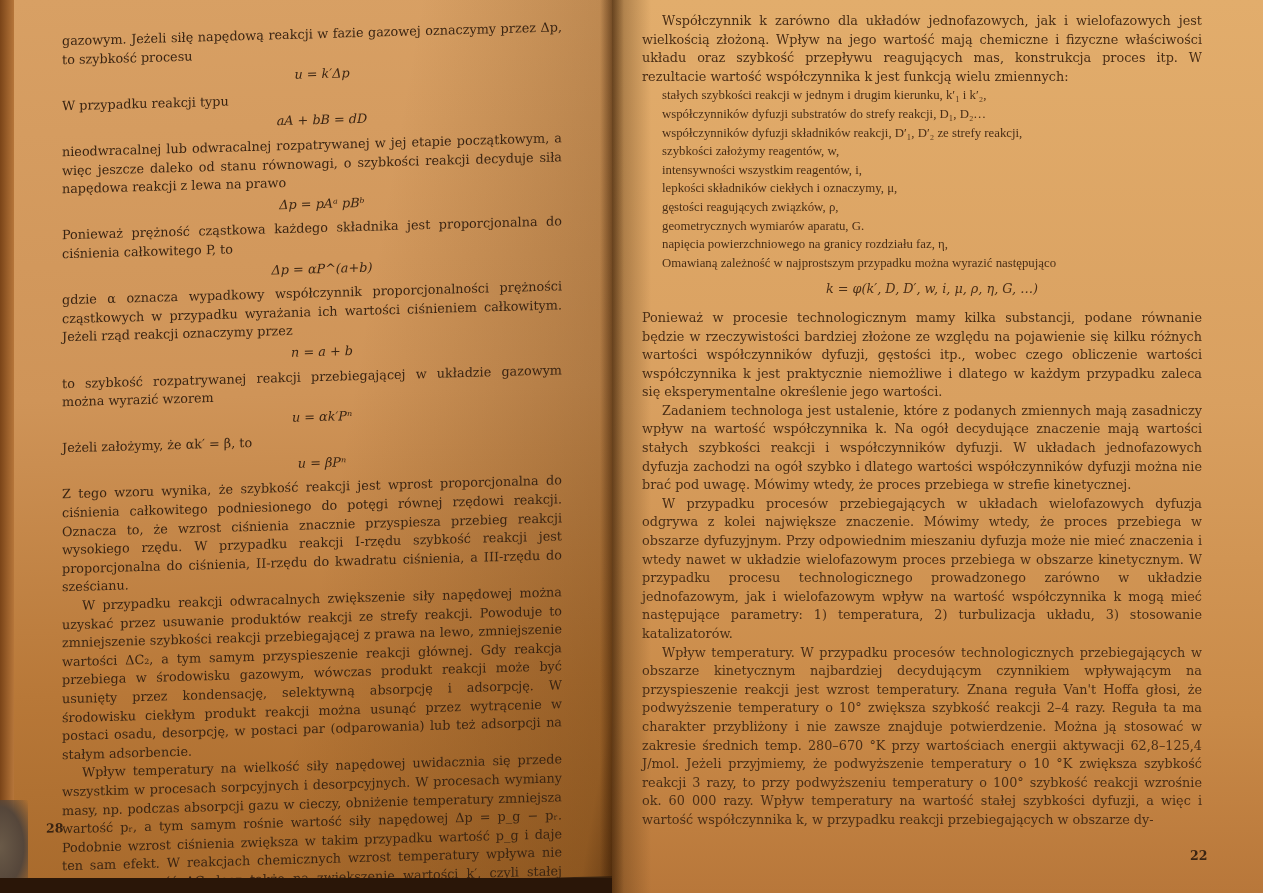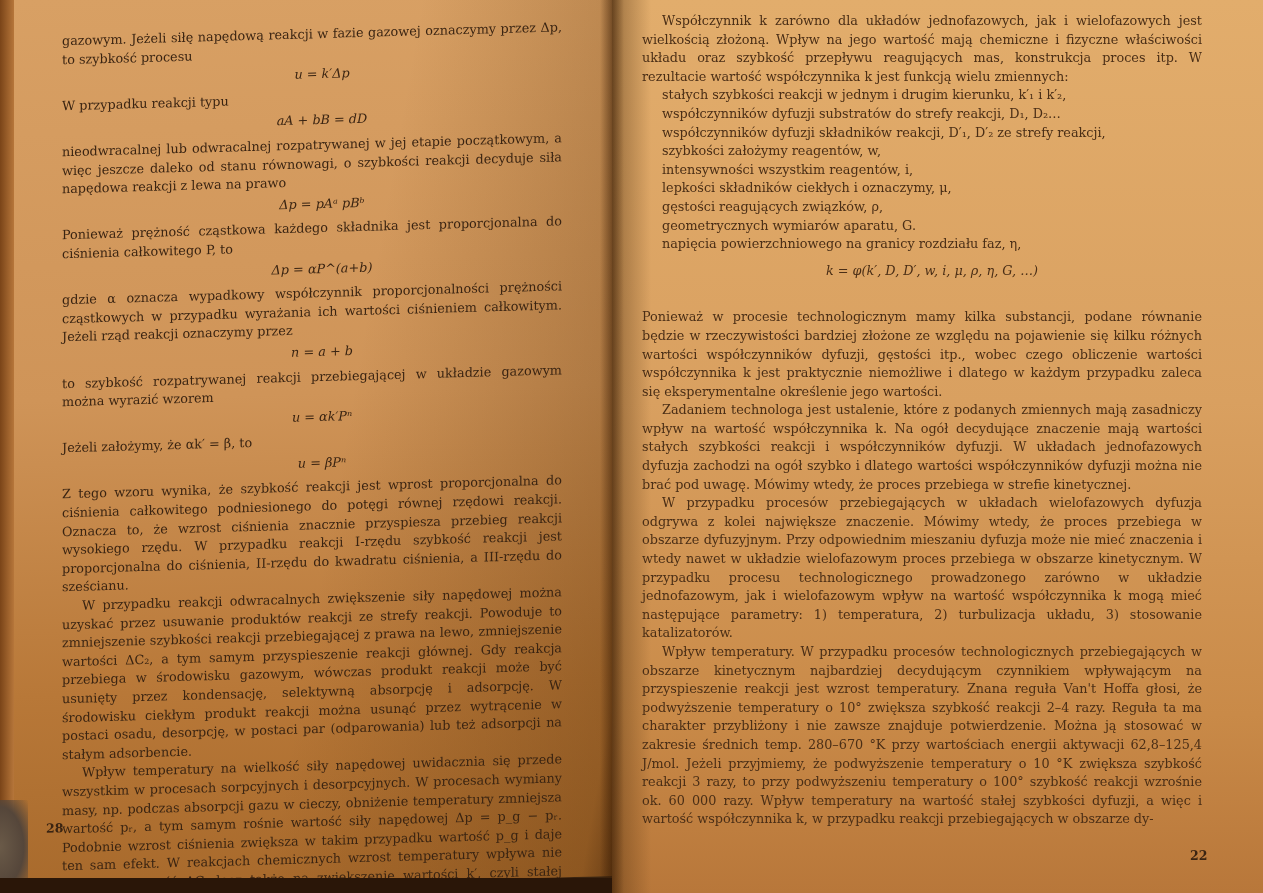--- a/index.html
+++ b/index.html
@@ -37,21 +37,21 @@
   .bottom-shadow {
     position: absolute; left: 0; top: 878px; width: 612px; height: 15px;
     background: #2a1608;
   }
   .text-block { position: absolute; font-size: 12.8px; line-height: 18.6px; }
   .left-block { left: 62px; top: 34px; width: 500px; }
   .right-block { left: 30px; top: 12px; width: 560px; color: #4a2e16; }
   p { margin: 0; text-align: justify; }
   p.indent { text-indent: 20px; }
   .formula { text-align: center; font-style: italic; margin: 3px 0 6px; padding-left: 20px; }
-  .list { padding-left: 20px; }
+  .list { padding-left: 20px; font-family: Liberation Serif, serif; }
   .list div { line-height: 18.6px; }
   .page-num { position: absolute; font-size: 12.5px; font-weight: bold; color: #3a2412; }
   .pn-left { left: 46px; top: 822px; }
   .pn-right { left: 578px; top: 848px; }
   .hand {
     position: absolute; left: 0; top: 800px; width: 28px; height: 78px;
     background: radial-gradient(ellipse at 0% 60%, #6a5a48 0%, #55463a 60%, rgba(0,0,0,0) 100%);
   }
 </style>
 </head>
@@ -88,22 +88,23 @@
       <div class="list">
         <div>stałych szybkości reakcji w jednym i drugim kierunku, k′₁ i k′₂,</div>
         <div>współczynników dyfuzji substratów do strefy reakcji, D₁, D₂…</div>
         <div>współczynników dyfuzji składników reakcji, D′₁, D′₂ ze strefy reakcji,</div>
         <div>szybkości założymy reagentów, w,</div>
         <div>intensywności wszystkim reagentów, i,</div>
         <div>lepkości składników ciekłych i oznaczymy, μ,</div>
         <div>gęstości reagujących związków, ρ,</div>
         <div>geometrycznych wymiarów aparatu, G.</div>
         <div>napięcia powierzchniowego na granicy rozdziału faz, η,</div>
+        <div>Omawianą zależność w najprostszym przypadku można wyrazić następująco</div>
       </div>
-      <div class="formula" style="margin:8px 0 28px;">k = φ(k′, D, D′, w, i, μ, ρ, η, G, …)</div>
+      <div class="formula" style="margin:8px 0 10px;">k = φ(k′, D, D′, w, i, μ, ρ, η, G, …)</div>
       <p>Ponieważ w procesie technologicznym mamy kilka substancji, podane równanie będzie w rzeczywistości bardziej złożone ze względu na pojawienie się kilku różnych wartości współczynników dyfuzji, gęstości itp., wobec czego obliczenie wartości współczynnika k jest praktycznie niemożliwe i dlatego w każdym przypadku zaleca się eksperymentalne określenie jego wartości.</p>
       <p class="indent">Zadaniem technologa jest ustalenie, które z podanych zmiennych mają zasadniczy wpływ na wartość współczynnika k. Na ogół decydujące znaczenie mają wartości stałych szybkości reakcji i współczynników dyfuzji. W układach jednofazowych dyfuzja zachodzi na ogół szybko i dlatego wartości współczynników dyfuzji można nie brać pod uwagę. Mówimy wtedy, że proces przebiega w strefie kinetycznej.</p>
       <p class="indent">W przypadku procesów przebiegających w układach wielofazowych dyfuzja odgrywa z kolei największe znaczenie. Mówimy wtedy, że proces przebiega w obszarze dyfuzyjnym. Przy odpowiednim mieszaniu dyfuzja może nie mieć znaczenia i wtedy nawet w układzie wielofazowym proces przebiega w obszarze kinetycznym. W przypadku procesu technologicznego prowadzonego zarówno w układzie jednofazowym, jak i wielofazowym wpływ na wartość współczynnika k mogą mieć następujące parametry: 1) temperatura, 2) turbulizacja układu, 3) stosowanie katalizatorów.</p>
       <p class="indent">Wpływ temperatury. W przypadku procesów technologicznych przebiegających w obszarze kinetycznym najbardziej decydującym czynnikiem wpływającym na przyspieszenie reakcji jest wzrost temperatury. Znana reguła Van't Hoffa głosi, że podwyższenie temperatury o 10° zwiększa szybkość reakcji 2–4 razy. Reguła ta ma charakter przybliżony i nie zawsze znajduje potwierdzenie. Można ją stosować w zakresie średnich temp. 280–670 °K przy wartościach energii aktywacji 62,8–125,4 J/mol. Jeżeli przyjmiemy, że podwyższenie temperatury o 10 °K zwiększa szybkość reakcji 3 razy, to przy podwyższeniu temperatury o 100° szybkość reakcji wzrośnie ok. 60 000 razy. Wpływ temperatury na wartość stałej szybkości dyfuzji, a więc i wartość współczynnika k, w przypadku reakcji przebiegających w obszarze dy-</p>
     </div>
     <div class="page-num pn-right">22</div>
   </div>
 
   <div class="gutter"></div>
   <div class="bottom-shadow"></div>

